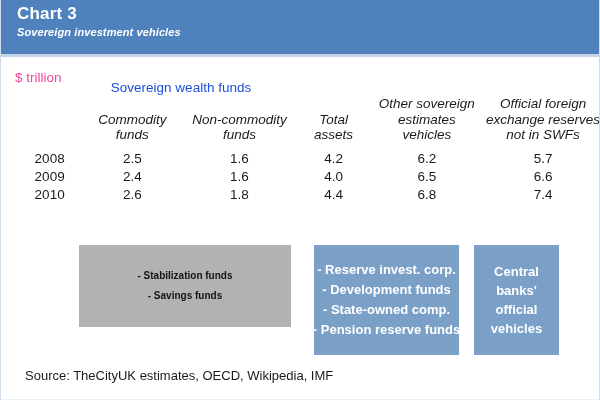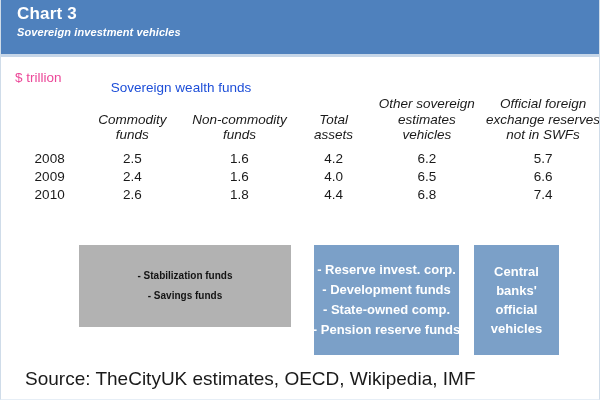--- a/index.html
+++ b/index.html
@@ -128,21 +128,21 @@
     width: 85px; height: 110px;
     font-size: 13px;
     line-height: 19px;
   }
   .box-line { display: block; white-space: nowrap; }
 
   
   .source {
     position: absolute;
     left: 24px; top: 368px;
-    font-size: 19px;
+    font-size: 13px;
     color: #1a1a1a;
   }
 </style>
 </head>
 <body>
 
 <div id="chart-figure">
 
   <div class="hdr-band">
     <div class="hdr-title">Chart 3</div>

